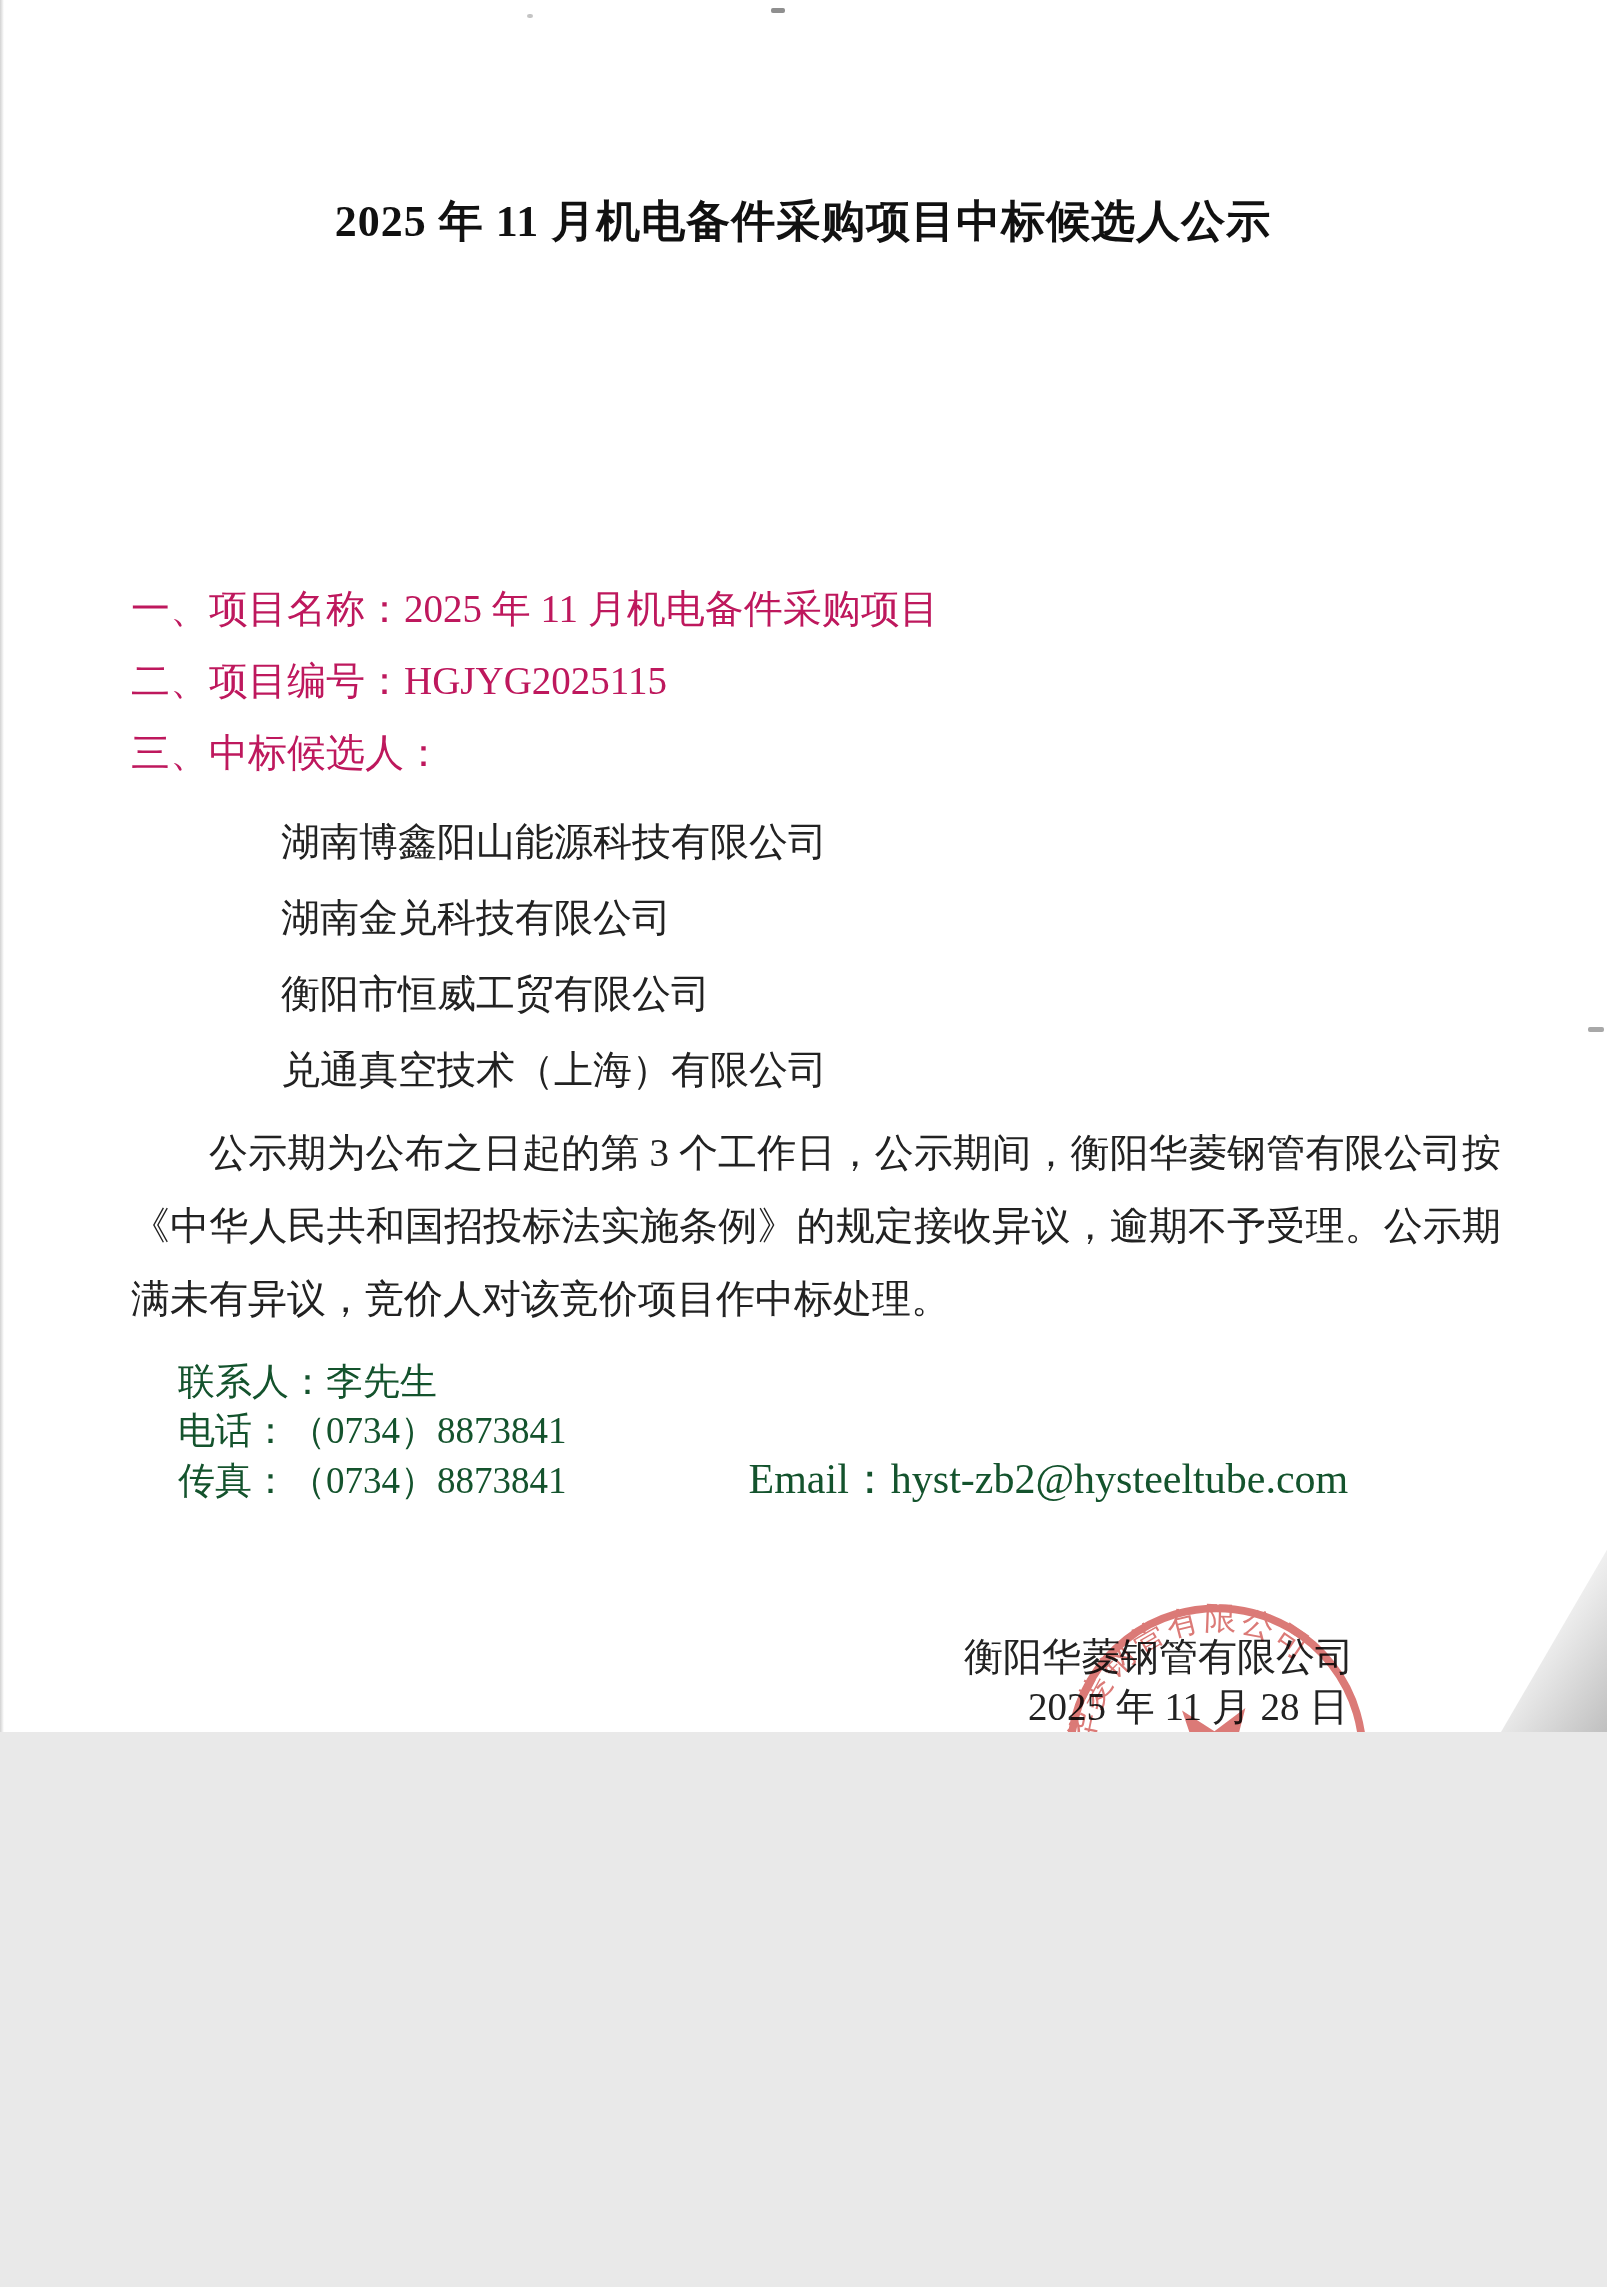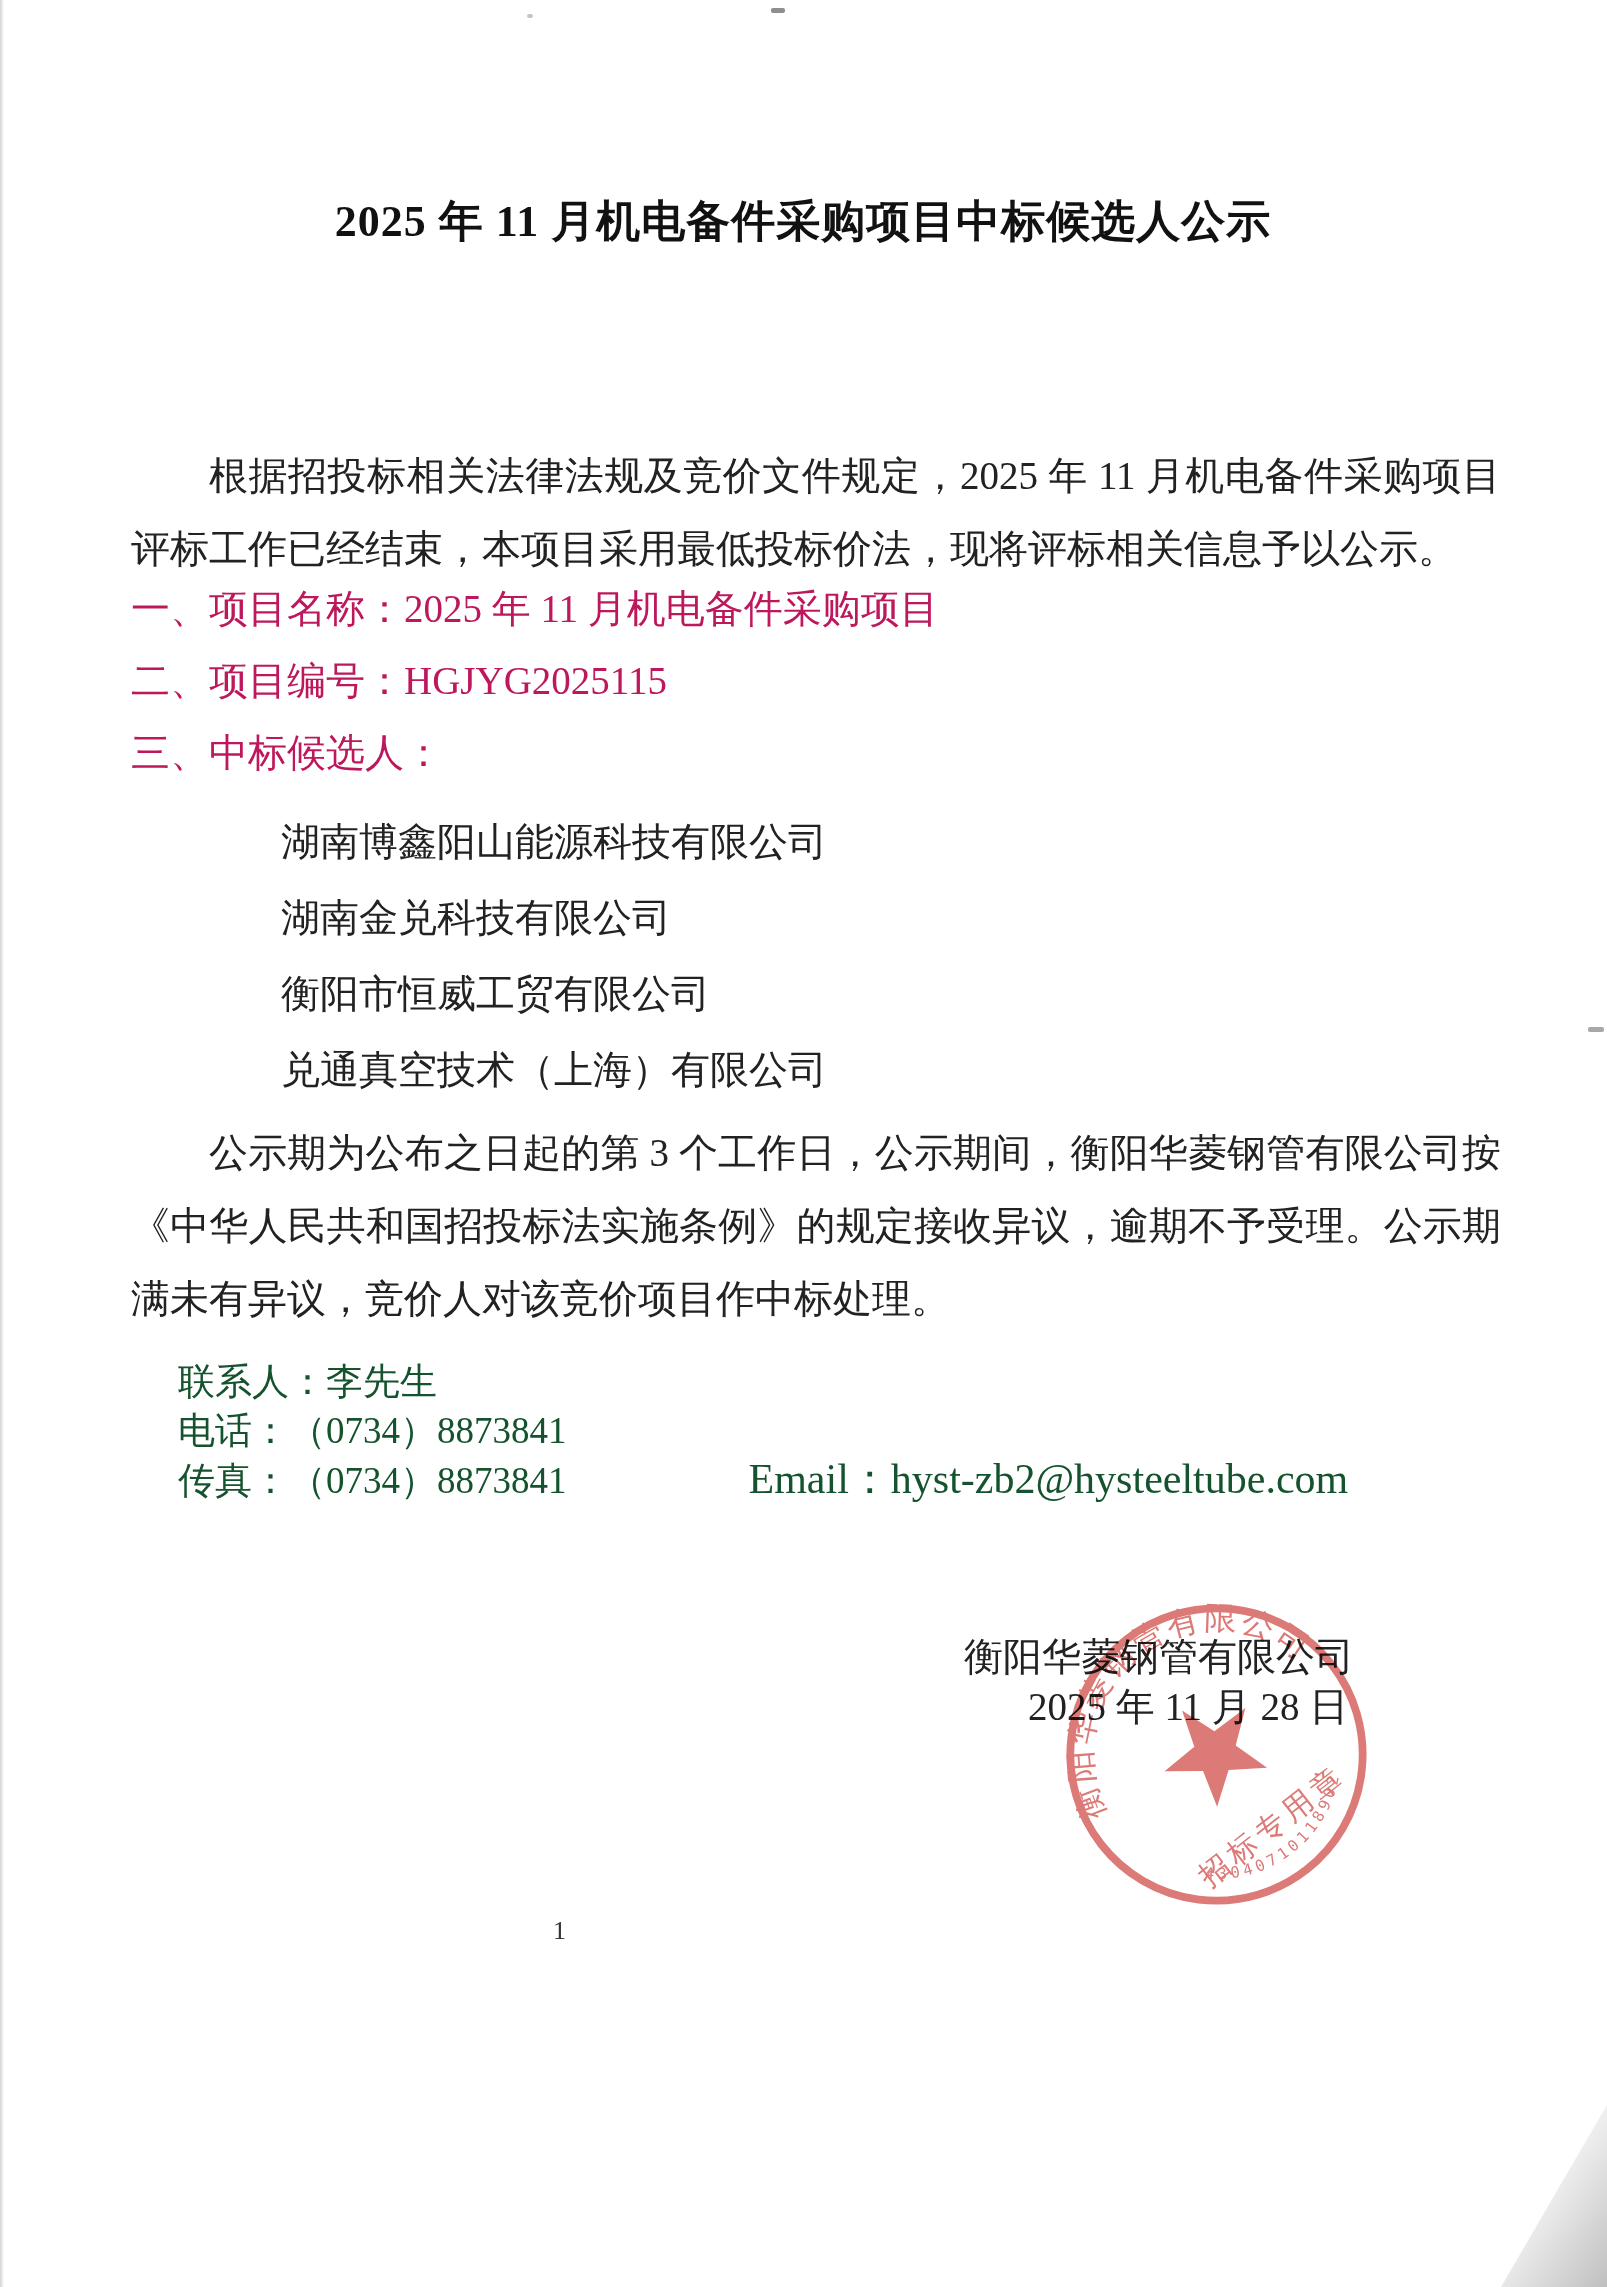--- a/index.html
+++ b/index.html
@@ -1,18 +1,18 @@
 <!DOCTYPE html>
 <html><head>
 <meta charset="utf-8">
 <style>
   html,body{margin:0;padding:0;background:#e9e9e9;}
   .page{
     position:relative;
-    width:1608px;height:2287px;
+    width:1608px;height:1732px;
     background:#ffffff;
     overflow:hidden;
     font-family:"Liberation Serif", serif;
     color:#1f1f1f;
   }
   
   .scan-edge-left{position:absolute;left:0;top:0;width:3.9px;height:100%;
     background:linear-gradient(to right,#d2d2d2,#ffffff);}
   .scan-dash-top{position:absolute;left:771px;top:7.8px;width:13.6px;height:4.9px;
     background:#8f8f8f;border-radius:1.9px;}
@@ -60,21 +60,20 @@
 <div class="page">
 
   <div class="scan-edge-left"></div>
   <div class="scan-dash-top"></div>
   <div class="scan-dot"></div>
   <div class="scan-dash-right"></div>
   <div class="corner-curl"></div>
 
   <h1 class="doc-title">2025 年 11 月机电备件采购项目中标候选人公示</h1>
 
-  <p class="para indent" style="top:439px;">根据招投标相关法律法规及竞价文件规定，2025 年 11 月机电备件采购项目评标工作已经结束，本项目采用最低投标价法，现将评标相关信息予以公示。</p>
 
   <p class="line" style="top:584px;">一、项目名称：2025 年 11 月机电备件采购项目</p>
   <p class="line" style="top:656px;text-align:right;">二、项目编号：HGJYG2025115</p>
   <p class="line" style="top:728px;">三、中标候选人：</p>
 
   <div class="candidates">
     <p>湖南博鑫阳山能源科技有限公司</p>
     <p>湖南金兑科技有限公司</p>
     <p>衡阳市恒威工贸有限公司</p>
     <p>兑通真空技术（上海）有限公司</p>

